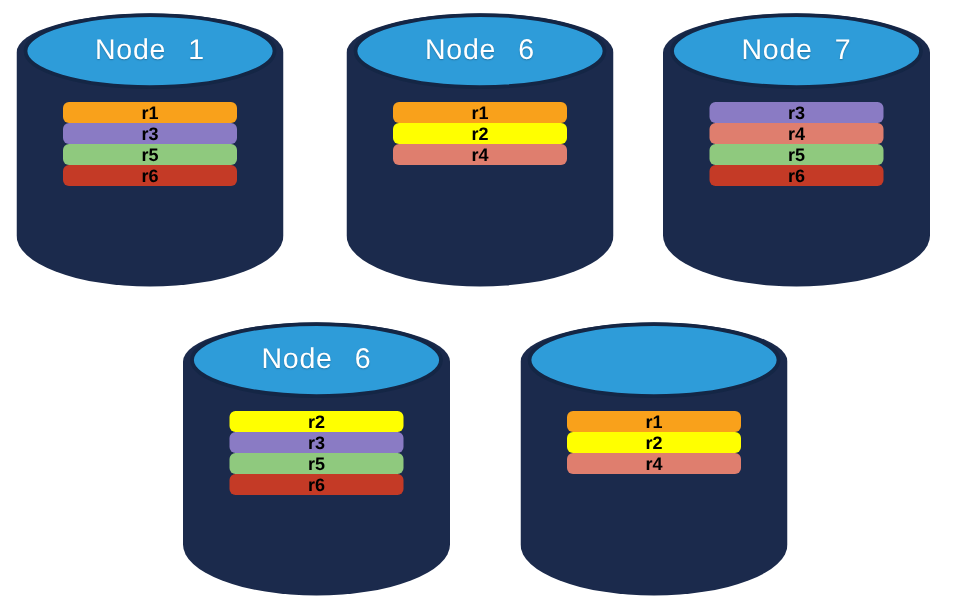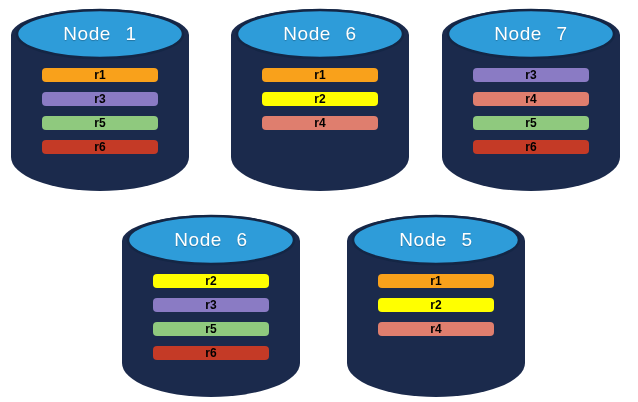--- a/index.html
+++ b/index.html
@@ -49,21 +49,21 @@
   .bars {
     position: absolute;
     left: 31px;
     top: 63px;
     width: 116px;
   }
   .bar {
     width: 116px;
     height: 14px;
     line-height: 14px;
-    margin-bottom: 10px;
+    margin-bottom: 0;
     border-radius: 4px;
     text-align: center;
     color: #000000;
     font-size: 12px;
     font-weight: bold;
   }
 </style>
 </head>
 <body>
 
@@ -122,21 +122,20 @@
       <div class="bar" style="background: rgb(143, 201, 126);">r5</div>
       <div class="bar" style="background: rgb(196, 58, 38);">r6</div>
     </div>
   </div>
 
   <div class="node" style="left:347px;top:211px">
     <svg width="178" height="190" viewBox="0 0 178 190">
       <path d="M0,30 L0,152 A89,34 0 0 0 178,152 L178,30 A89,26 0 0 0 0,30 Z" fill="#1B2A4C"></path>
       <ellipse cx="89" cy="29" rx="83" ry="24" fill="#2E9CD9"></ellipse>
     </svg>
-    <div class="node-title">Node 5</div>
     <div class="bars">
       <div class="bar" style="background: rgb(249, 161, 27);">r1</div>
       <div class="bar" style="background: rgb(255, 255, 0);">r2</div>
       <div class="bar" style="background: rgb(223, 126, 110);">r4</div>
     </div>
   </div>
 
 </div>
 
 </body></html>

